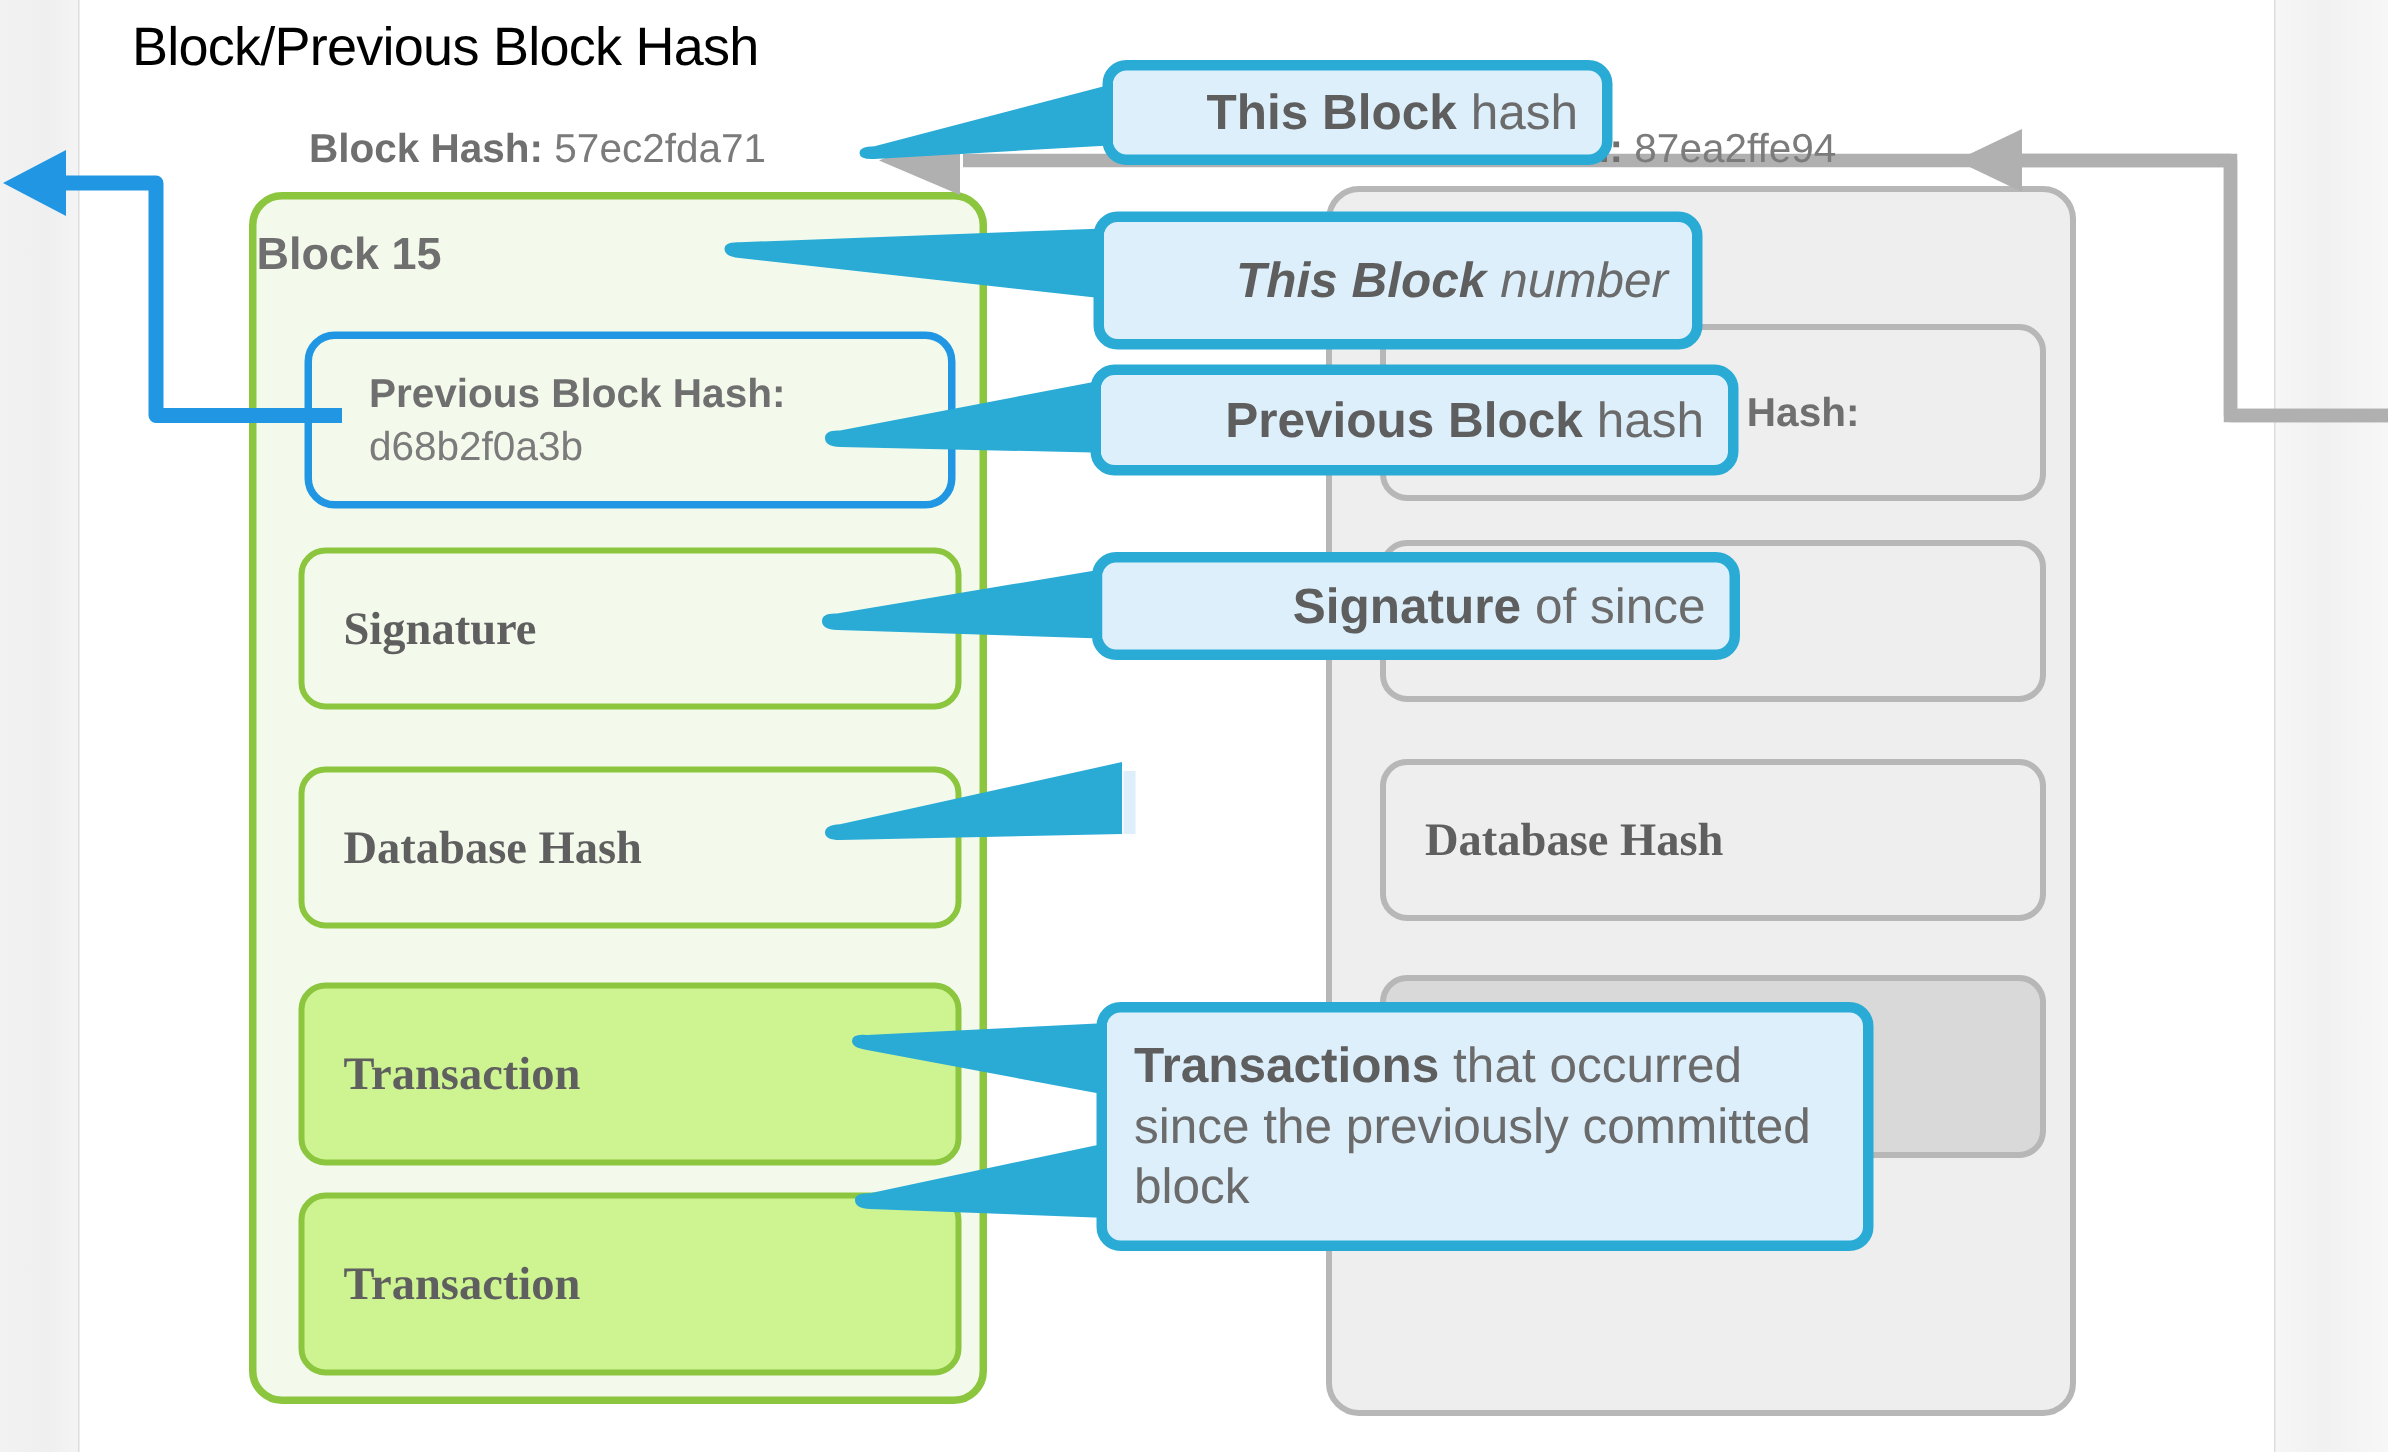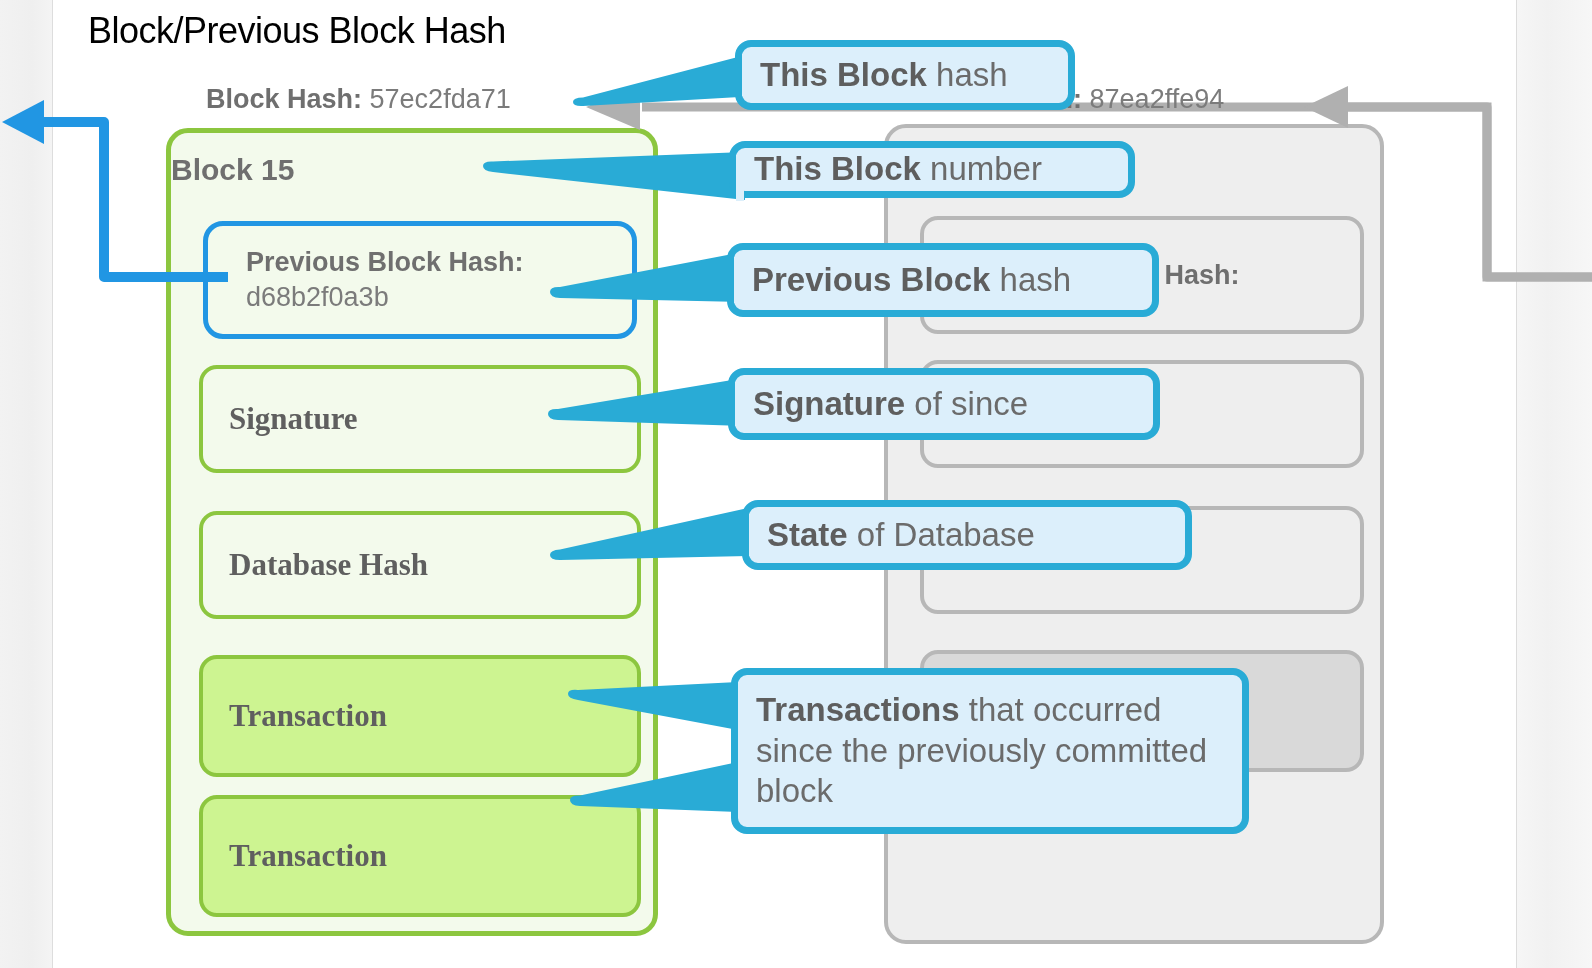--- a/index.html
+++ b/index.html
@@ -69,21 +69,21 @@
     font-size:27px;color:#7b7b7b;line-height:1.28;
   }
   .prev-hash .lbl{font-weight:bold;color:#6f6f6f;display:block;}
   .prev-hash .val{display:block;}
 
   
   .callout{
     position:absolute;box-sizing:border-box;
     background:#dceffb;border:7px solid #29abd6;border-radius:16px;
     z-index:20;
-    display:flex;align-items:center;
+    display:flex;align-items:center;justify-content:flex-end;
   }
   .callout .ctext{
     padding:0 16px 0 18px;
     font-size:33px;color:#6b6b6b;line-height:1.24;white-space:nowrap;
   }
   .callout.multiline .ctext{white-space:normal;}
   .callout .ctext b{font-weight:bold;color:#5e5e5e;}
 
   
   #tails{position:absolute;left:0;top:0;width:1592px;height:968px;z-index:18;pointer-events:none;}
@@ -190,43 +190,38 @@
       <path d="M 738 762 L 738 812 L 580 806 Q 570 805.5 570 800 Q 570 795 580 795.5 Z"></path>
     </g>
   </svg>
 
   <div class="callout" style="left:735px;top:40px;width:340px;height:70px;">
     <div class="ctext">
       <b>This Block</b><span> hash</span>
     </div>
   </div>
 
-  <div class="callout" style="left:729px;top:141px;width:406px;height:57px;">
+  <div class="callout" style="left:729px;top:141px;width:406px;height:92px;font-style:italic;">
     <div class="ctext">
       <b>This Block</b><span> number</span>
     </div>
   </div>
 
   <div class="callout" style="left:727px;top:243px;width:432px;height:74px;">
     <div class="ctext">
       <b>Previous Block</b><span> hash</span>
     </div>
   </div>
 
   <div class="callout" style="left:728px;top:368px;width:432px;height:72px;">
     <div class="ctext">
       <b>Signature</b><span> of since</span>
     </div>
   </div>
 
-  <div class="callout" style="left:742px;top:500px;width:450px;height:70px;">
-    <div class="ctext">
-      <b>State</b><span> of Database</span>
-    </div>
-  </div>
 
   <div class="callout multiline" style="left:731px;top:668px;width:518px;height:166px;">
     <div class="ctext">
       <b>Transactions</b><span> that occurred since the previously committed block</span>
     </div>
   </div>
 
   <svg id="tails2" viewBox="0 0 1592 968">
     <g fill="#dceffb">
       <rect x="742" y="54" width="8" height="42"></rect>

